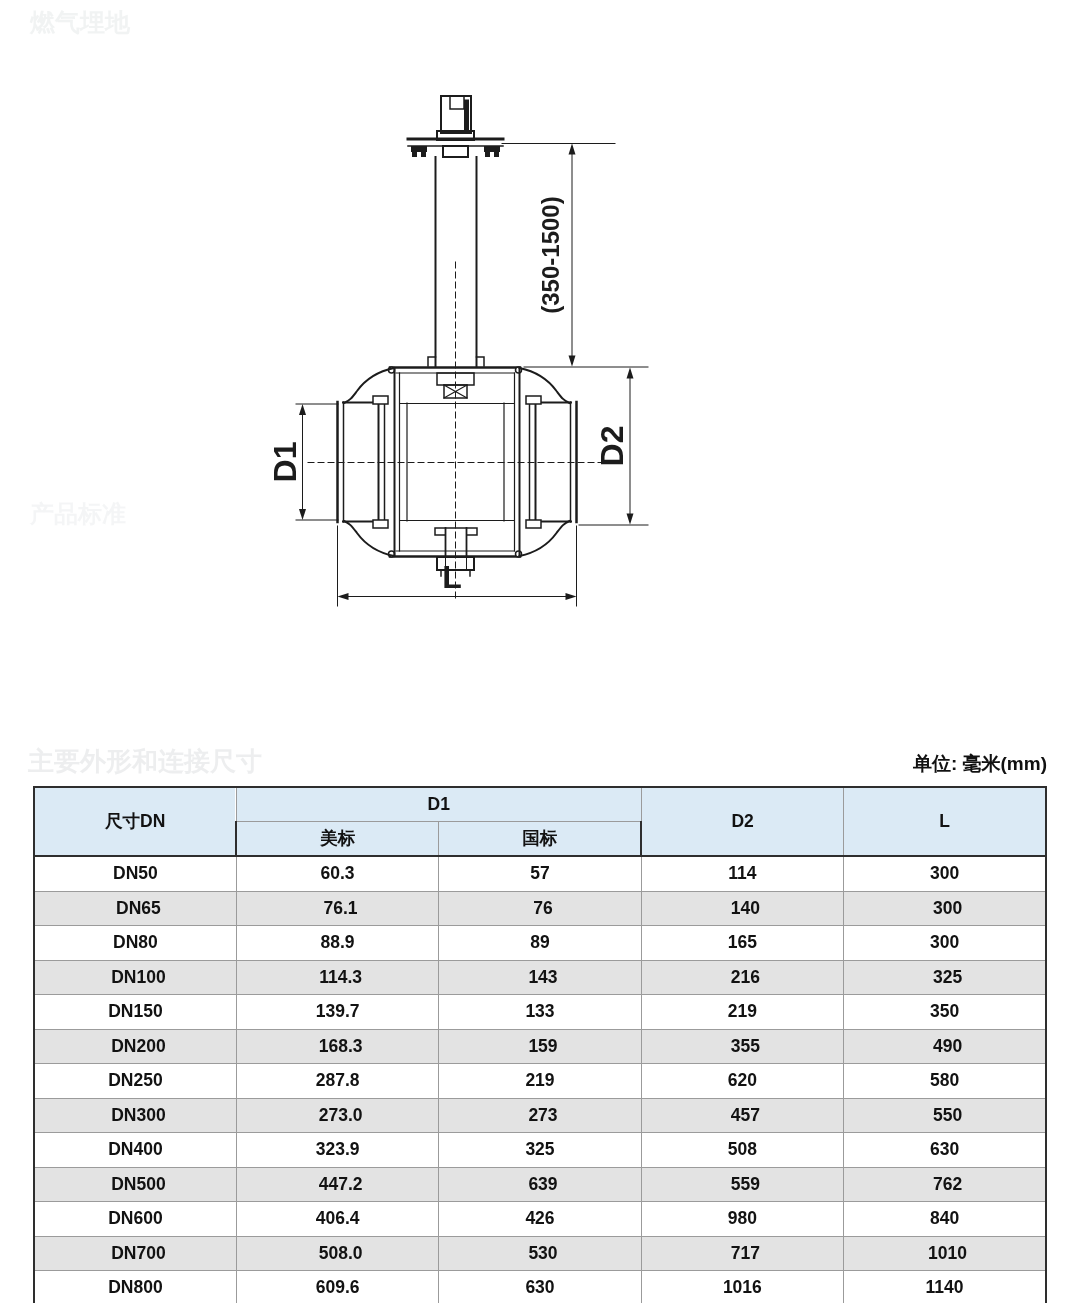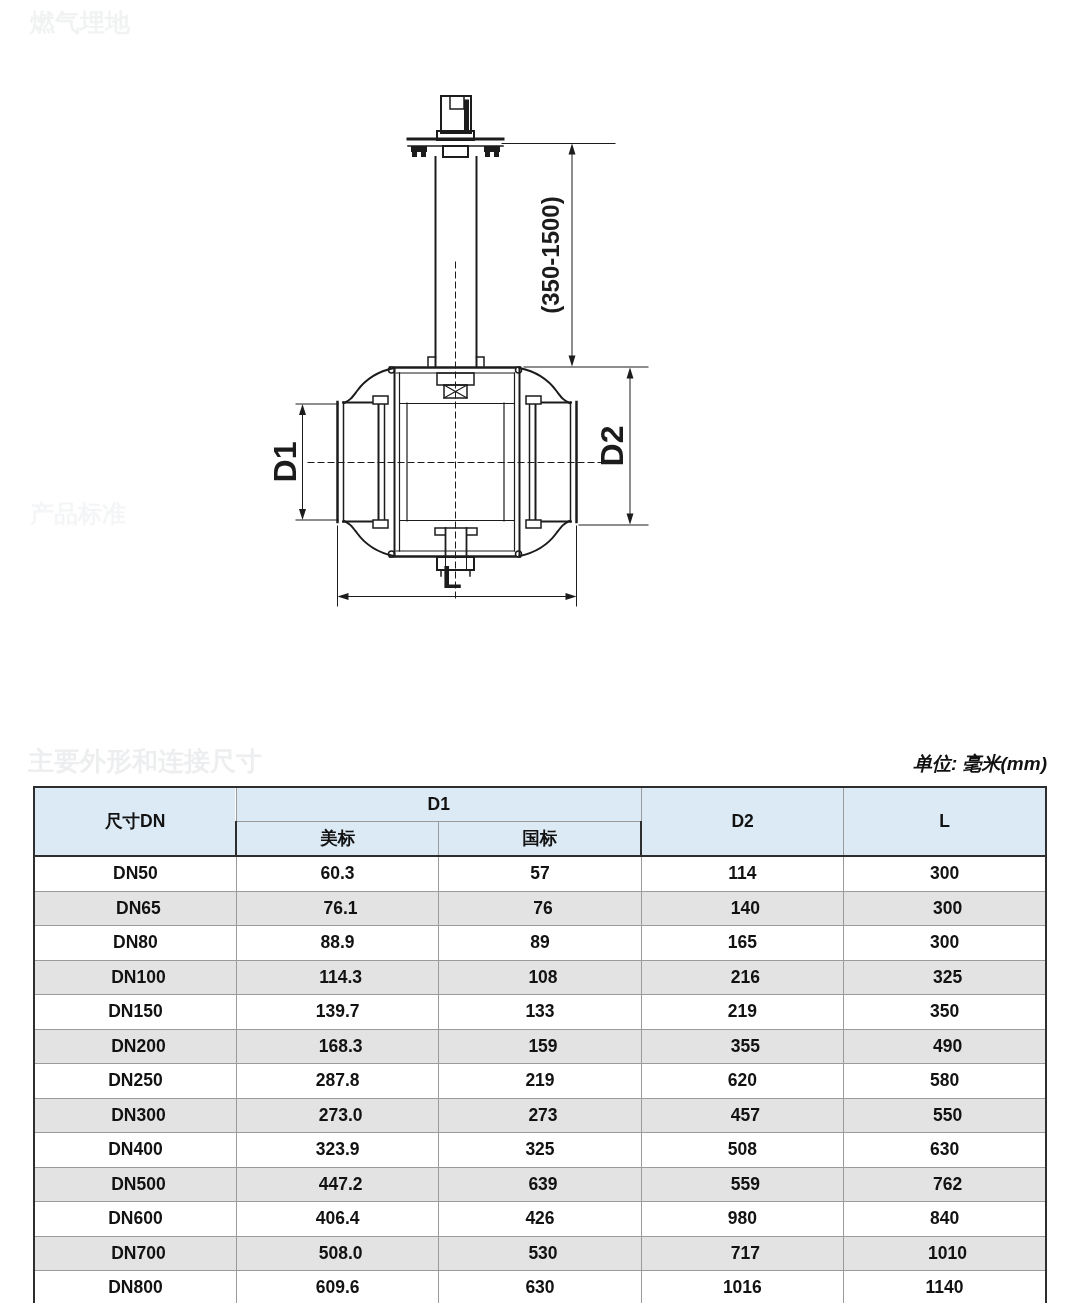--- a/index.html
+++ b/index.html
@@ -35,21 +35,20 @@
     font-weight: bold;
     fill: #1c1c1c;
   }
 
   
   .unit-note {
     position: absolute;
     right: 27px; top: 751px;
     font-size: 19px; font-weight: bold;
     color: #111;
-    font-style: italic;
   }
 
   
   .dims-table {
     position: absolute;
     left: 33px; top: 786px;
     width: 1014px;
     border-collapse: collapse;
     table-layout: fixed;
     font-size: 17.5px;
@@ -263,21 +262,21 @@
         <tr>
           <td>DN80</td>
           <td>88.9</td>
           <td>89</td>
           <td>165</td>
           <td>300</td>
         </tr>
         <tr class="stripe">
           <td>DN100</td>
           <td>114.3</td>
-          <td>108</td>
+          <td>143</td>
           <td>216</td>
           <td>325</td>
         </tr>
         <tr>
           <td>DN150</td>
           <td>139.7</td>
           <td>133</td>
           <td>219</td>
           <td>350</td>
         </tr>

